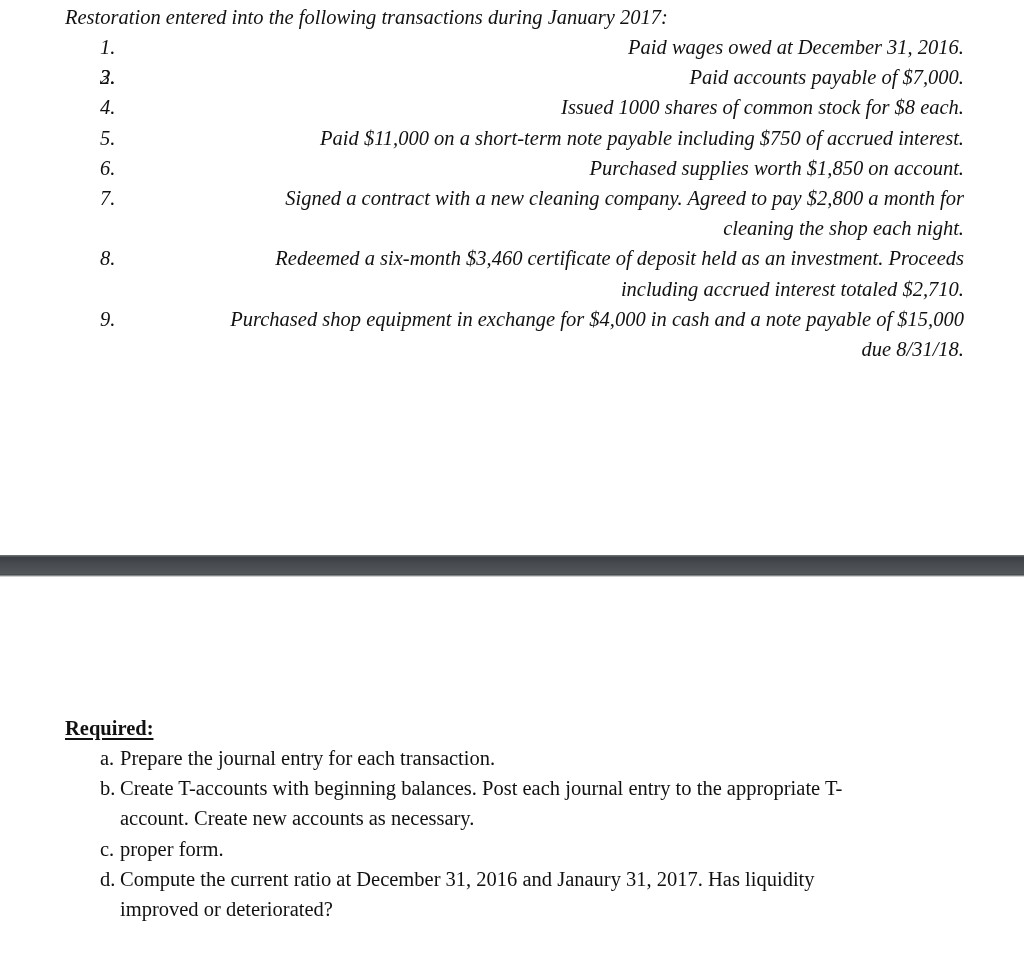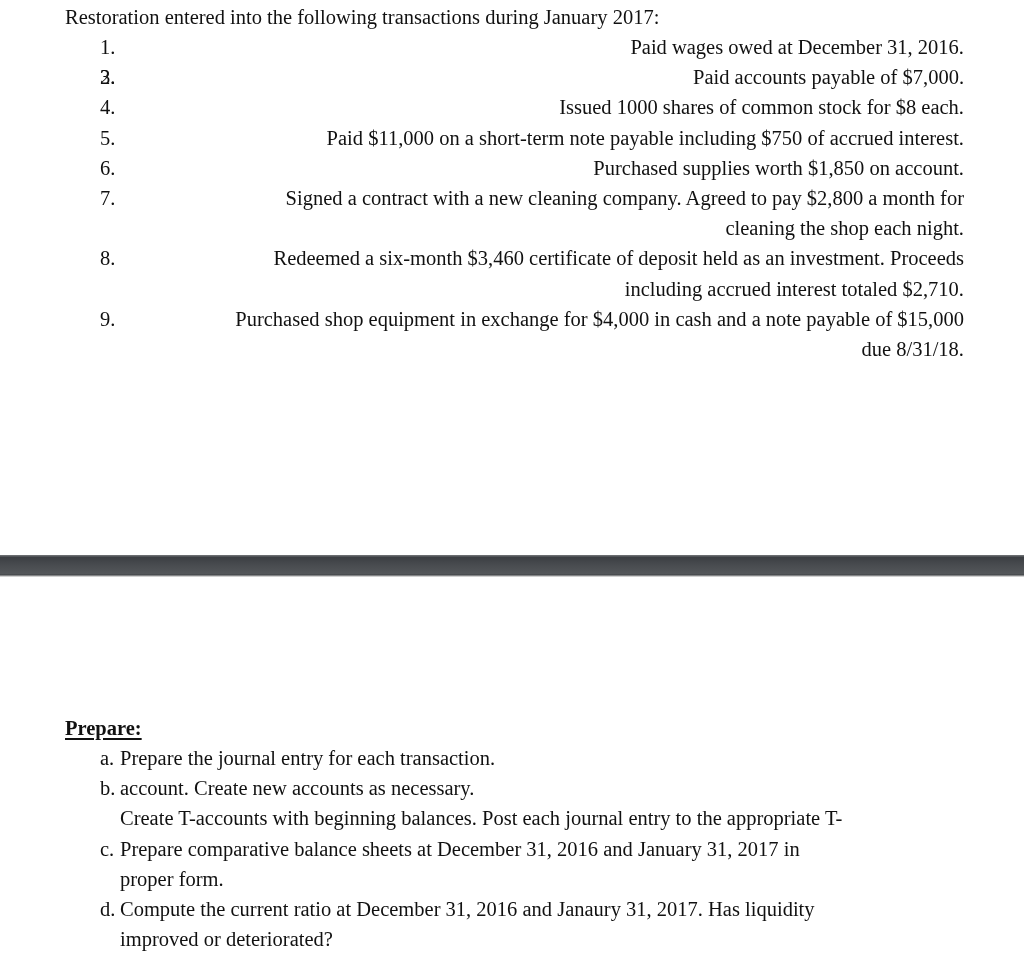--- a/index.html
+++ b/index.html
@@ -16,20 +16,21 @@
       color: #111111;
       font-size: 20.5px;
     }
     .page-top {
       position: absolute;
       left: 0;
       top: 0;
       width: 1024px;
       height: 641px;
       background: #ffffff;
+      font-style: italic;
     }
     .intro {
       position: absolute;
       left: 65px;
       top: 2px;
       line-height: 30px;
       white-space: nowrap;
     }
     .list {
       position: absolute;
@@ -142,35 +143,34 @@
       <span class="num">9.</span>
       <span class="text">Purchased shop equipment in exchange for $4,000 in cash and a note payable of $15,000</span>
       <span class="text">due 8/31/18.</span>
     </div>
   </div>
 </div>
 
 <div class="divider"></div>
 
 <div class="page-bottom">
-  <div class="required-heading">Prepare:</div>
+  <div class="required-heading">Required:</div>
 
   <div class="req-list">
     <div class="req-item">
       <span class="letter">a.</span>
       <span class="text">Prepare the journal entry for each transaction.</span>
     </div>
     <div class="req-item">
       <span class="letter">b.</span>
+      <span class="text">Create T-accounts with beginning balances.  Post each journal entry to the appropriate T-</span>
       <span class="text">account.  Create new accounts as necessary.</span>
-      <span class="text">Create T-accounts with beginning balances.  Post each journal entry to the appropriate T-</span>
     </div>
     <div class="req-item">
       <span class="letter">c.</span>
-      <span class="text">Prepare comparative balance sheets at December 31, 2016 and January 31, 2017 in</span>
       <span class="text">proper form.</span>
     </div>
     <div class="req-item">
       <span class="letter">d.</span>
       <span class="text">Compute the current ratio at December 31, 2016 and Janaury 31, 2017.  Has liquidity</span>
       <span class="text">improved or deteriorated?</span>
     </div>
   </div>
 </div>
 

